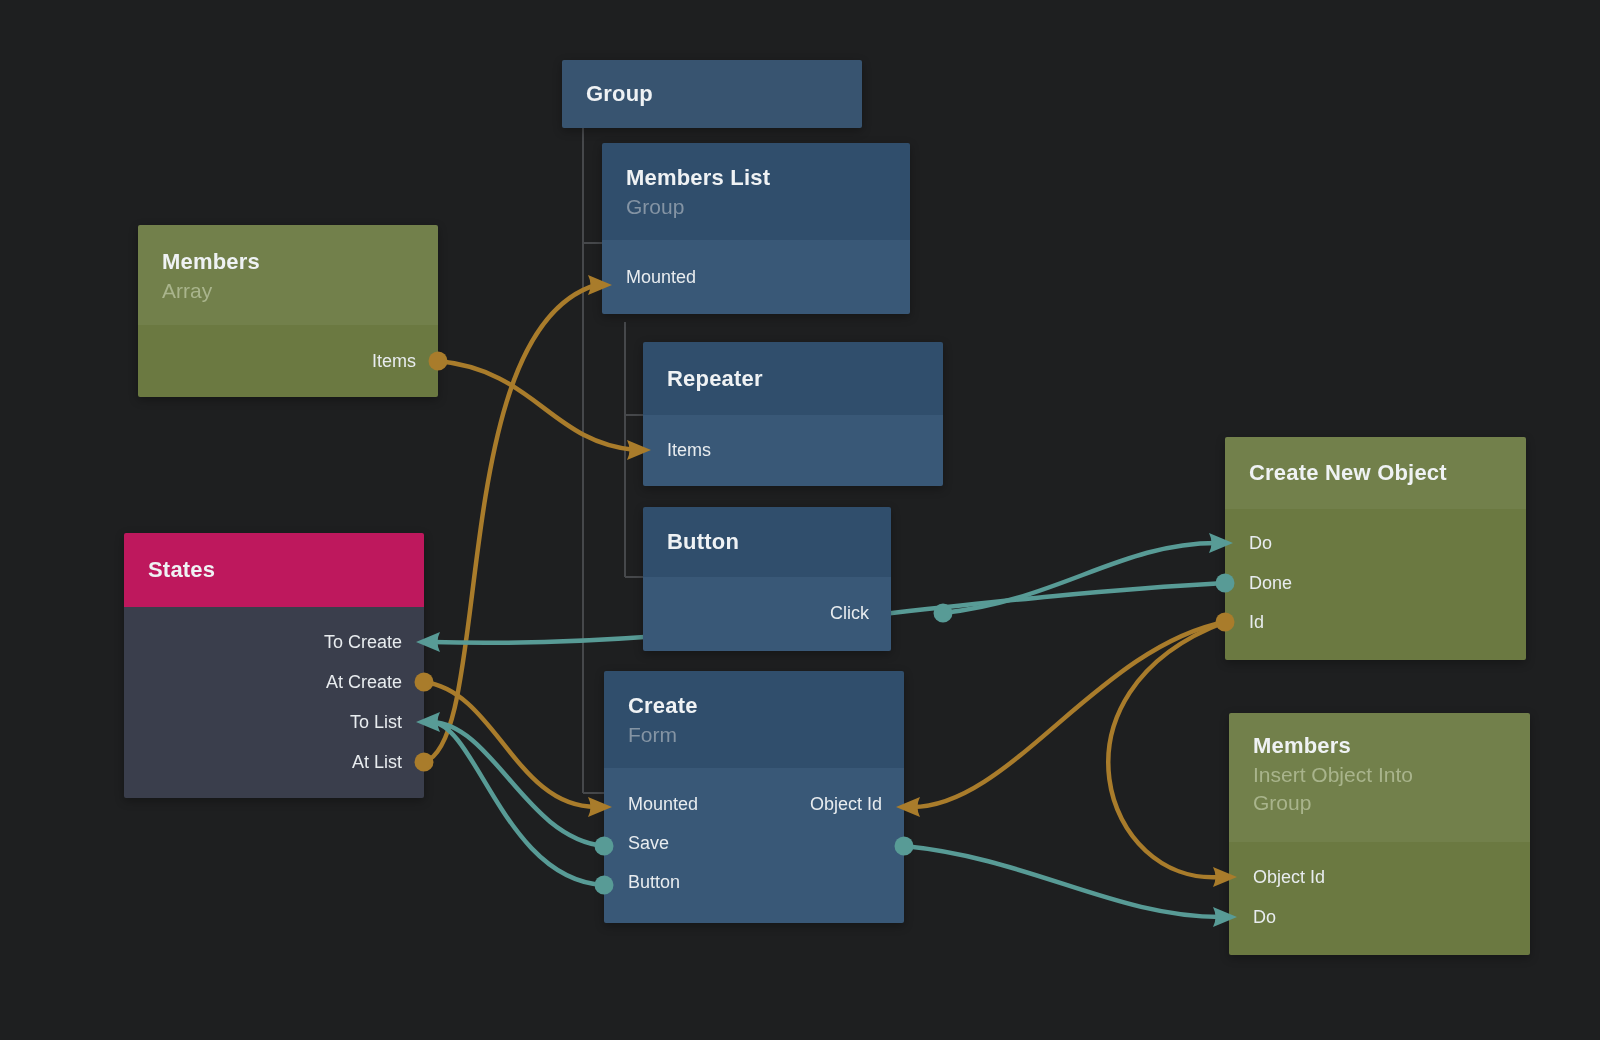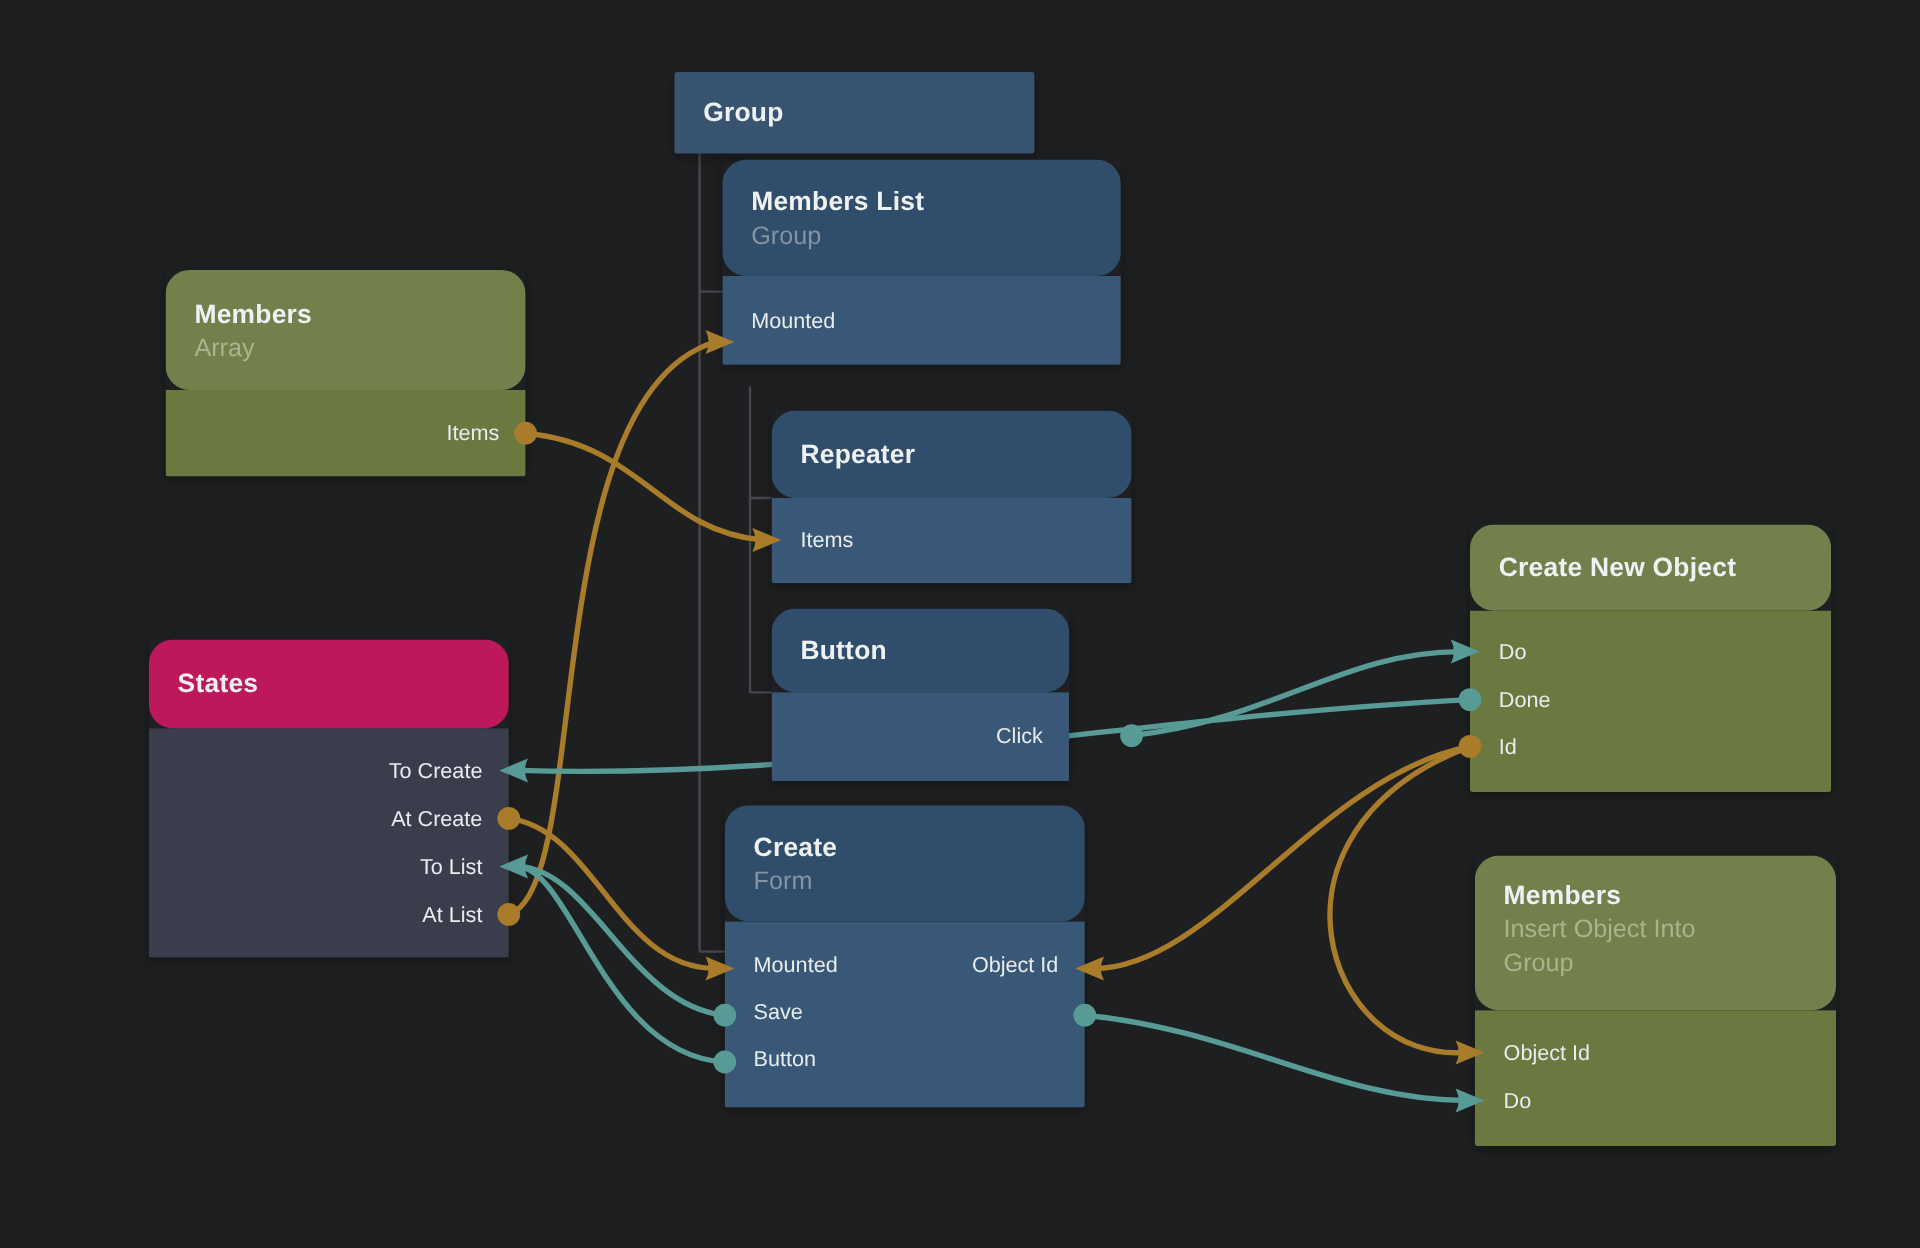--- a/index.html
+++ b/index.html
@@ -10,21 +10,21 @@
   svg.pins{z-index:3;pointer-events:none;}
   .hier{stroke:#46484b;stroke-width:2;fill:none;}
   .wire{fill:none;stroke-width:4.5;stroke-linecap:round;}
   .wire.data{stroke:#a97c2b;}
   .wire.signal{stroke:#589b96;}
   .pin-data{fill:#a97c2b;}
   .pin-signal{fill:#589b96;}
 
   .node{position:absolute;z-index:2;border-radius:2px;overflow:hidden;
         box-shadow:0 3px 10px rgba(0,0,0,0.30);}
-  .node .hd{box-sizing:border-box;border-radius:20px;}
+  .node .hd{box-sizing:border-box;}
   .node .bd{position:relative;box-sizing:border-box;}
 
   .node.blue .hd{background:#304e6c;}
   .node.blue .bd{background:#395877;}
   .node.green .hd{background:#72804b;}
   .node.green .bd{background:#6b7941;}
   .node.slate .hd{background:#be185d;}
   .node.slate .bd{background:#3a3e4c;}
   .node.plain{background:#385470;}
 
@@ -63,21 +63,21 @@
     <path class="wire signal" d="M604 885 C505 880, 477 726, 432 722"></path>
     <path class="wire signal" d="M904 846 C1030 858, 1115 917, 1221 917"></path>
   </svg>
 
   <div class="node plain" style="left:562px;top:60px;width:300px;height:68px;">
     <div class="hd single" style="height:68px;">
       <span class="title">Group</span>
     </div>
   </div>
 
-  <div class="node blue" style="left:602px;top:133px;width:332px;height:171px;">
+  <div class="node blue" style="left:602px;top:143px;width:308px;height:171px;">
     <div class="hd multi" style="height:97px;">
       <div class="title">Members List</div>
       <div class="sub">Group</div>
     </div>
     <div class="bd" style="height:74px;">
       <div class="port pleft" style="top:17px;">Mounted</div>
     </div>
   </div>
 
   <div class="node green" style="left:138px;top:225px;width:300px;height:172px;">

